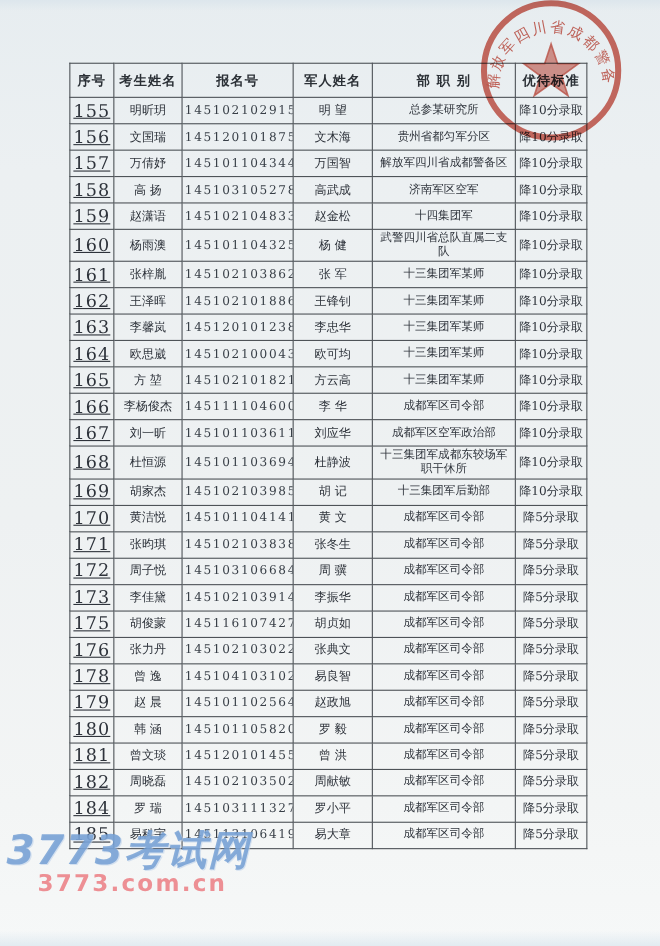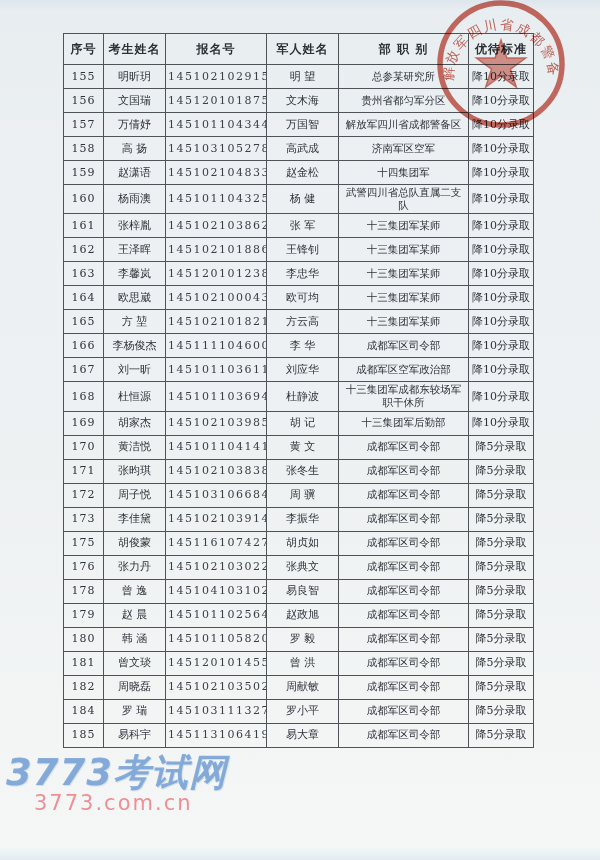--- a/index.html
+++ b/index.html
@@ -13,21 +13,21 @@
     background:linear-gradient(180deg,#e7edf0 0%,#ecf0f2 18%,#eef1f2 55%,#f3f5f5 85%,#f6f8f8 100%);
     overflow:hidden;
   }
   
   .page::before{
     content:"";position:absolute;inset:0;pointer-events:none;
     background:linear-gradient(180deg,rgba(190,210,225,.25) 0,rgba(190,210,225,0) 10px),
                linear-gradient(0deg,rgba(180,205,225,.30) 0,rgba(180,205,225,0) 14px);
   }
   table.doc{
-    position:absolute;left:63px;top:33px;
+    position:absolute;left:63px;top:57px;
     border-collapse:collapse;table-layout:fixed;
     width:470px;
     font-size:11px;color:#2e333b;padding-left:28px;
   }
   table.doc th,table.doc td{
     border:1px solid #4e5358;
     padding:1px 2px;
     height:21px;
     text-align:center;
     font-weight:normal;
@@ -35,39 +35,39 @@
     overflow:hidden;
   }
   table.doc th{
     height:28px;font-size:12px;font-weight:bold;color:#2b3036;
     letter-spacing:1px;
   }
   col.c0{width:40px}col.c1{width:62px}col.c2{width:101px}
   col.c3{width:72px}col.c4{width:130px}col.c5{width:65px}
   td.cell-reg_no{letter-spacing:1.5px;font-size:11px;color:#383f47;}
   td.cell-dept{text-align:left;padding-left:4px;font-size:10.5px;}
-  td.cell-no{font-size:11px;letter-spacing:1px;}
+  td.cell-no{font-size:16px;letter-spacing:1px;text-decoration:underline;}
   td.cell-standard{font-size:11px;margin-left:16px;}
   
   .seal{
     position:absolute;left:425px;top:-6px;width:152px;height:152px;
     mix-blend-mode:multiply;opacity:.85;pointer-events:none;
   }
   
   .watermark{position:absolute;left:6px;top:754px;pointer-events:none;}
   .wm-site{
     font-family:"DejaVu Sans","Liberation Sans",sans-serif;
     font-style:italic;font-weight:bold;font-size:37px;line-height:1;
     color:rgba(110,155,210,.80);
     text-shadow:1px 1px 0 rgba(190,210,235,.6);
     letter-spacing:1px;
   }
   .wm-domain{
     font-family:"DejaVu Sans","Liberation Sans",sans-serif;
-    font-weight:normal;font-size:21px;line-height:1;
+    font-weight:bold;font-size:21px;line-height:1;
     color:rgba(235,125,130,.85);
     margin:2px 0 0 28px;letter-spacing:2px;
   }
 </style>
 </head>
 <body>
 
 <div class="page">
 
   <table class="doc">

